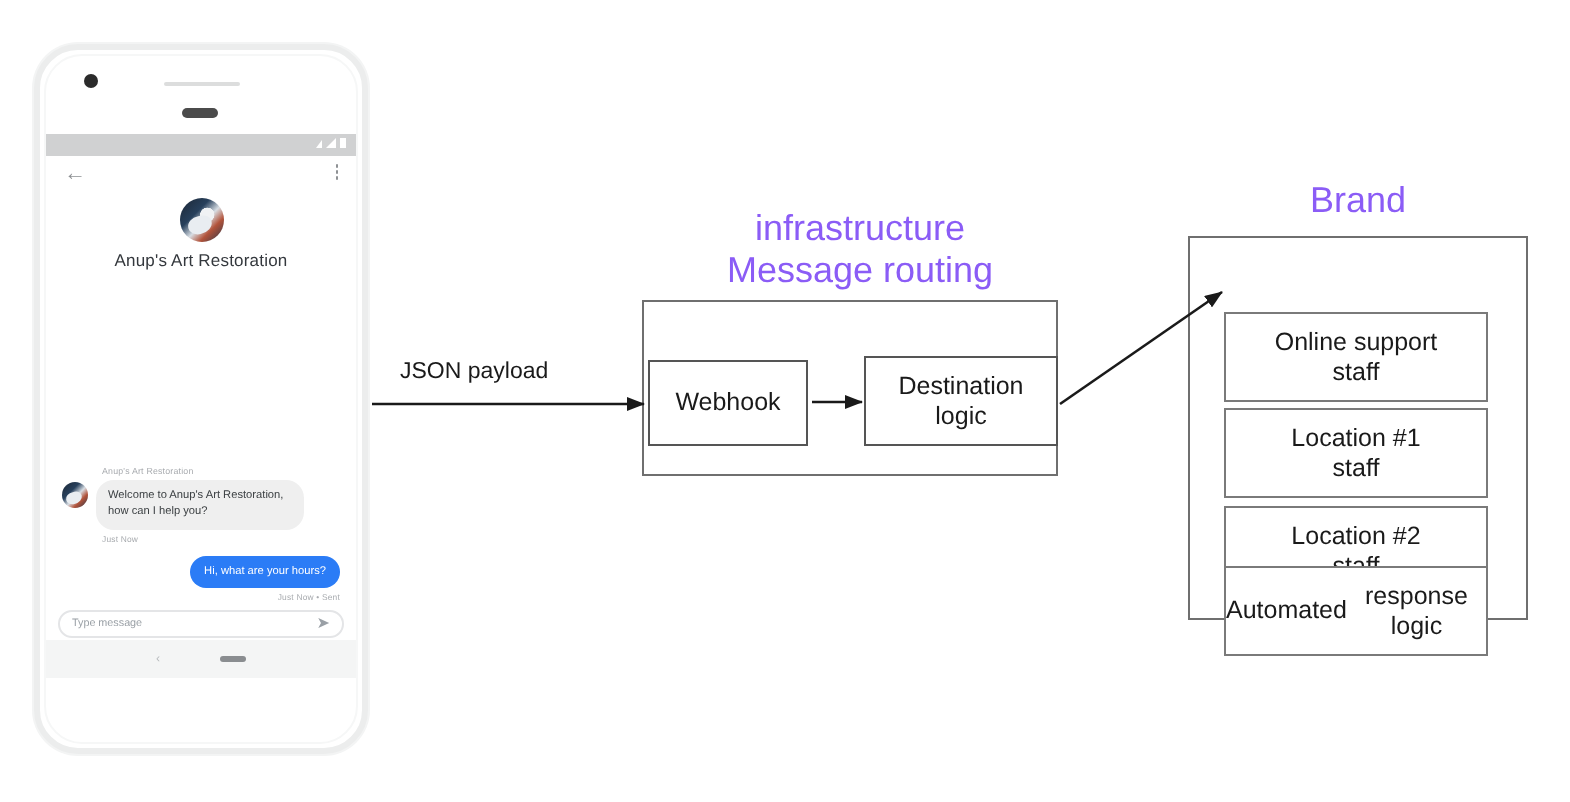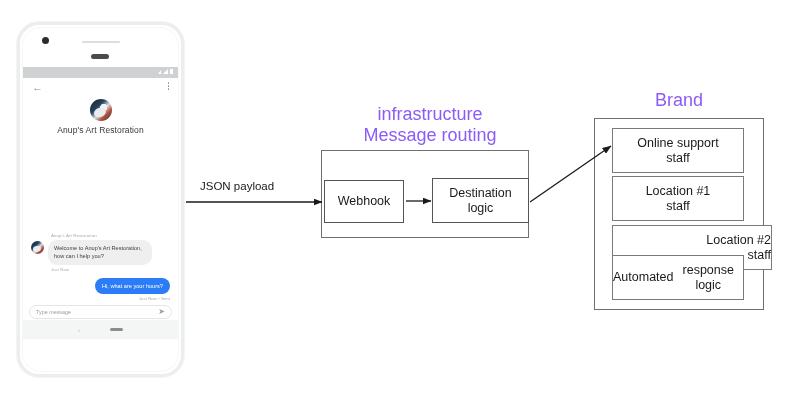--- a/index.html
+++ b/index.html
@@ -282,20 +282,21 @@
     line-height: 1.2;
   }
   .box-outer {
     border: 1.2px solid #6f6f6f;
   }
   .box-inner {
     border: 1.2px solid #555555;
   }
   .box-brand-child {
     border: 1.4px solid #7a7a7a;
+    margin-top: 28px;
   }
 
   svg.overlay {
     position: absolute;
     left: 0; top: 0;
     width: 785px; height: 401px;
     pointer-events: none;
   }
 </style>
 </head>
@@ -382,21 +383,21 @@
   <div class="box box-brand-child" style="left:612px; top:128px; width:132px; height:45px; flex-direction:column;">
     <span>Online support</span>
     <span>staff</span>
   </div>
 
   <div class="box box-brand-child" style="left:612px; top:176px; width:132px; height:45px; flex-direction:column;">
     <span>Location #1</span>
     <span>staff</span>
   </div>
 
-  <div class="box box-brand-child" style="left:612px; top:225px; width:160px; height:45px; flex-direction:column;align-items:flex-end;">
+  <div class="box box-brand-child" style="left:612px; top:225px; width:132px; height:45px; flex-direction:column;">
     <span>Location #2</span>
     <span>staff</span>
   </div>
 
   <div class="box box-brand-child" style="left:612px; top:255px; width:132px; height:45px; flex-direction:row;">
     <span>Automated</span>
     <span>response logic</span>
   </div>
 
   <svg class="overlay">

